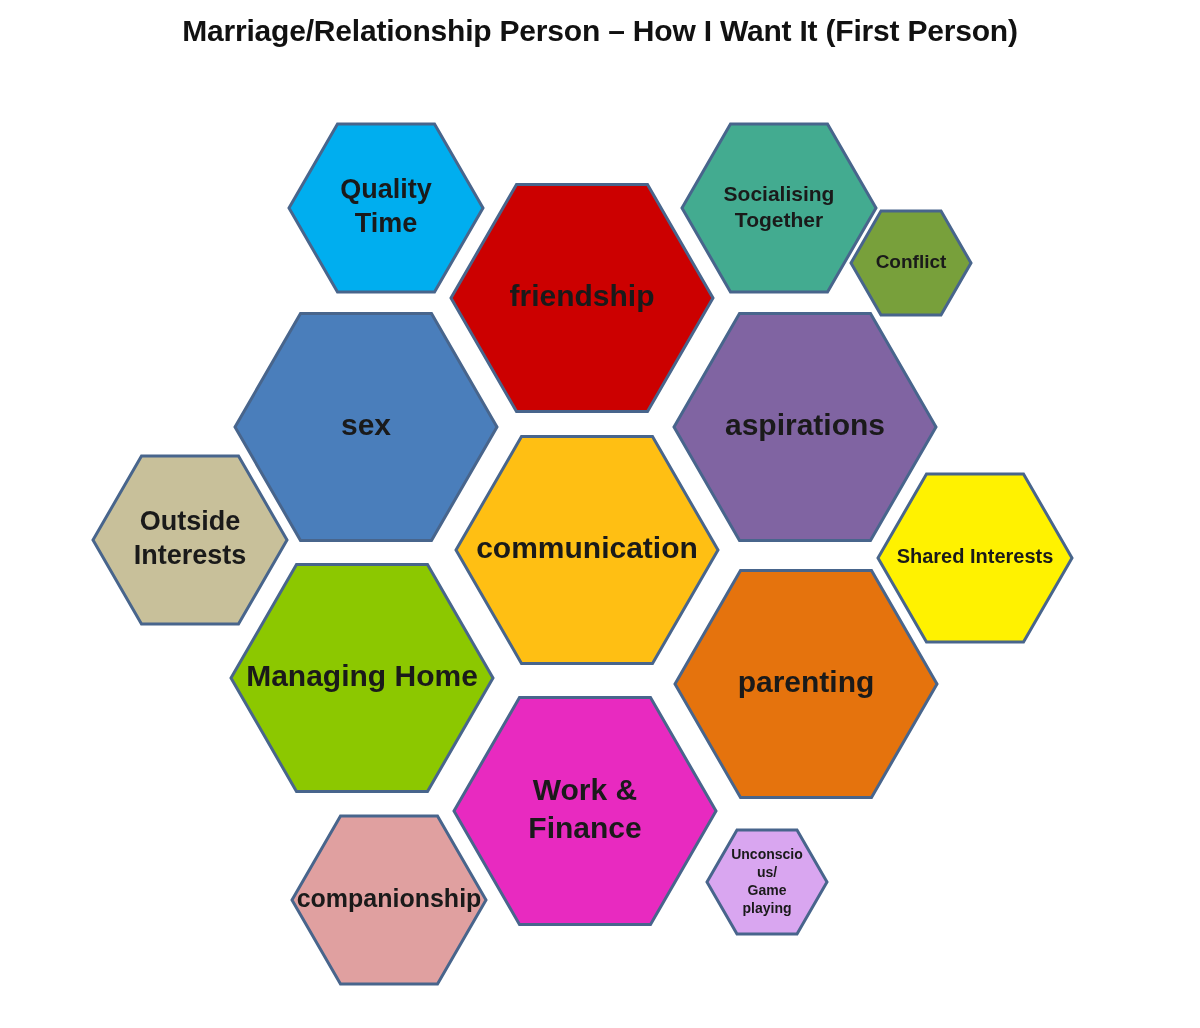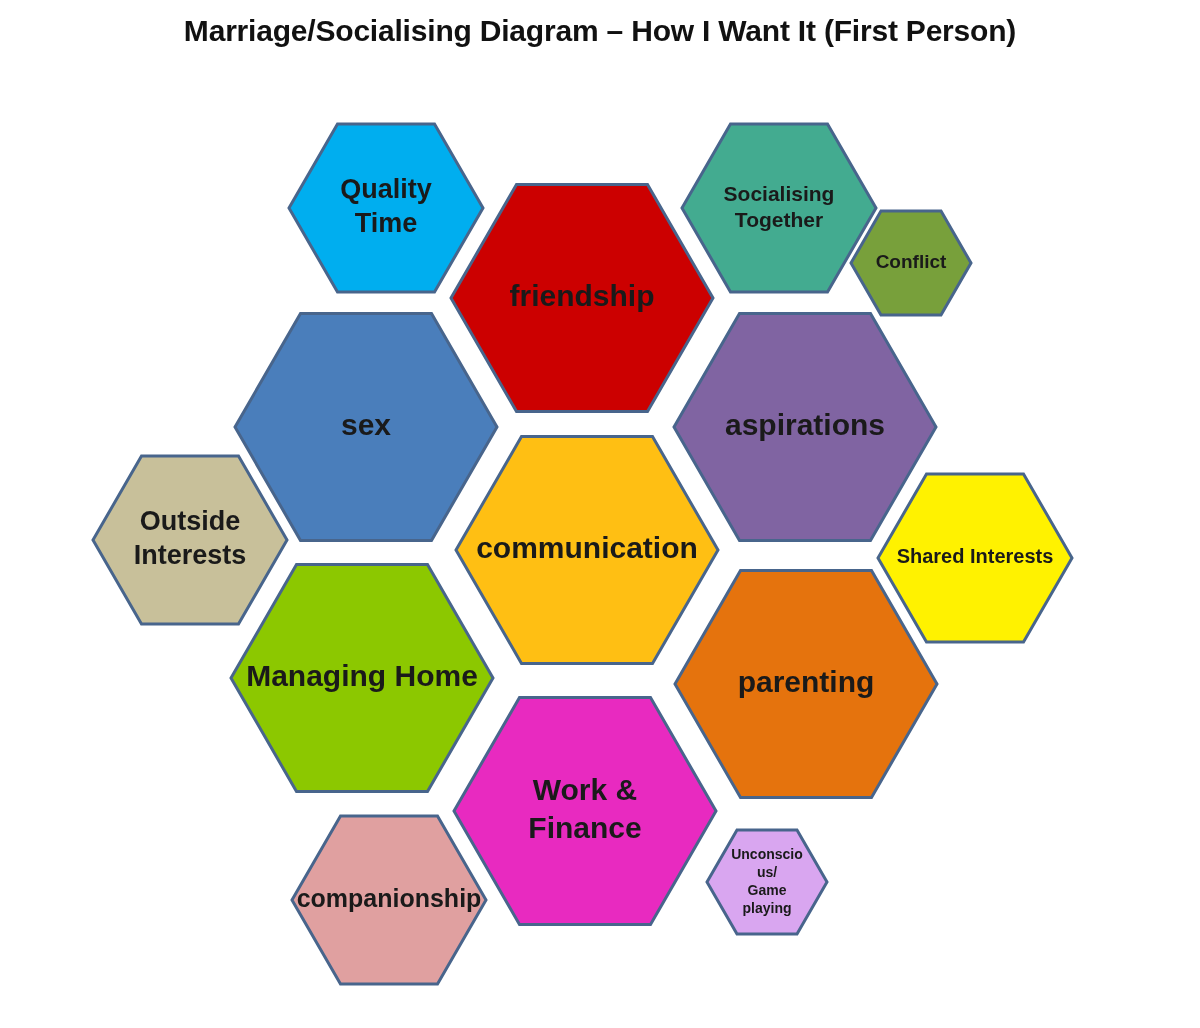--- a/index.html
+++ b/index.html
@@ -51,21 +51,21 @@
     text-anchor: middle;
     dominant-baseline: middle;
     pointer-events: none;
   }
 </style>
 </head>
 <body>
 
 <div id="diagram-root">
 
-  <div id="page-title">Marriage/Socialising Diagram – How I Want It (First Person)</div>
+  <div id="page-title">Marriage/Relationship Person – How I Want It (First Person)</div>
 
   <svg id="hex-canvas" viewBox="0 0 1200 1028" xmlns="http://www.w3.org/2000/svg">
     <g id="hex-layer">
         <g class="hex-cell">
           <polygon points="483.00,208.00 434.50,292.00 337.50,292.00 289.00,208.00 337.50,124.00 434.50,124.00" fill="#00AEEF" class="hex-shape"></polygon>
           <text class="hex-label" x="386" font-size="27"><tspan x="386" y="190.72">Quality</tspan><tspan x="386" y="225.28">Time</tspan></text>
         </g>
         <g class="hex-cell">
           <polygon points="713.00,298.00 647.50,411.45 516.50,411.45 451.00,298.00 516.50,184.55 647.50,184.55" fill="#CC0000" class="hex-shape"></polygon>
           <text class="hex-label" x="582" font-size="30"><tspan x="582" y="298.00">friendship</tspan></text>

